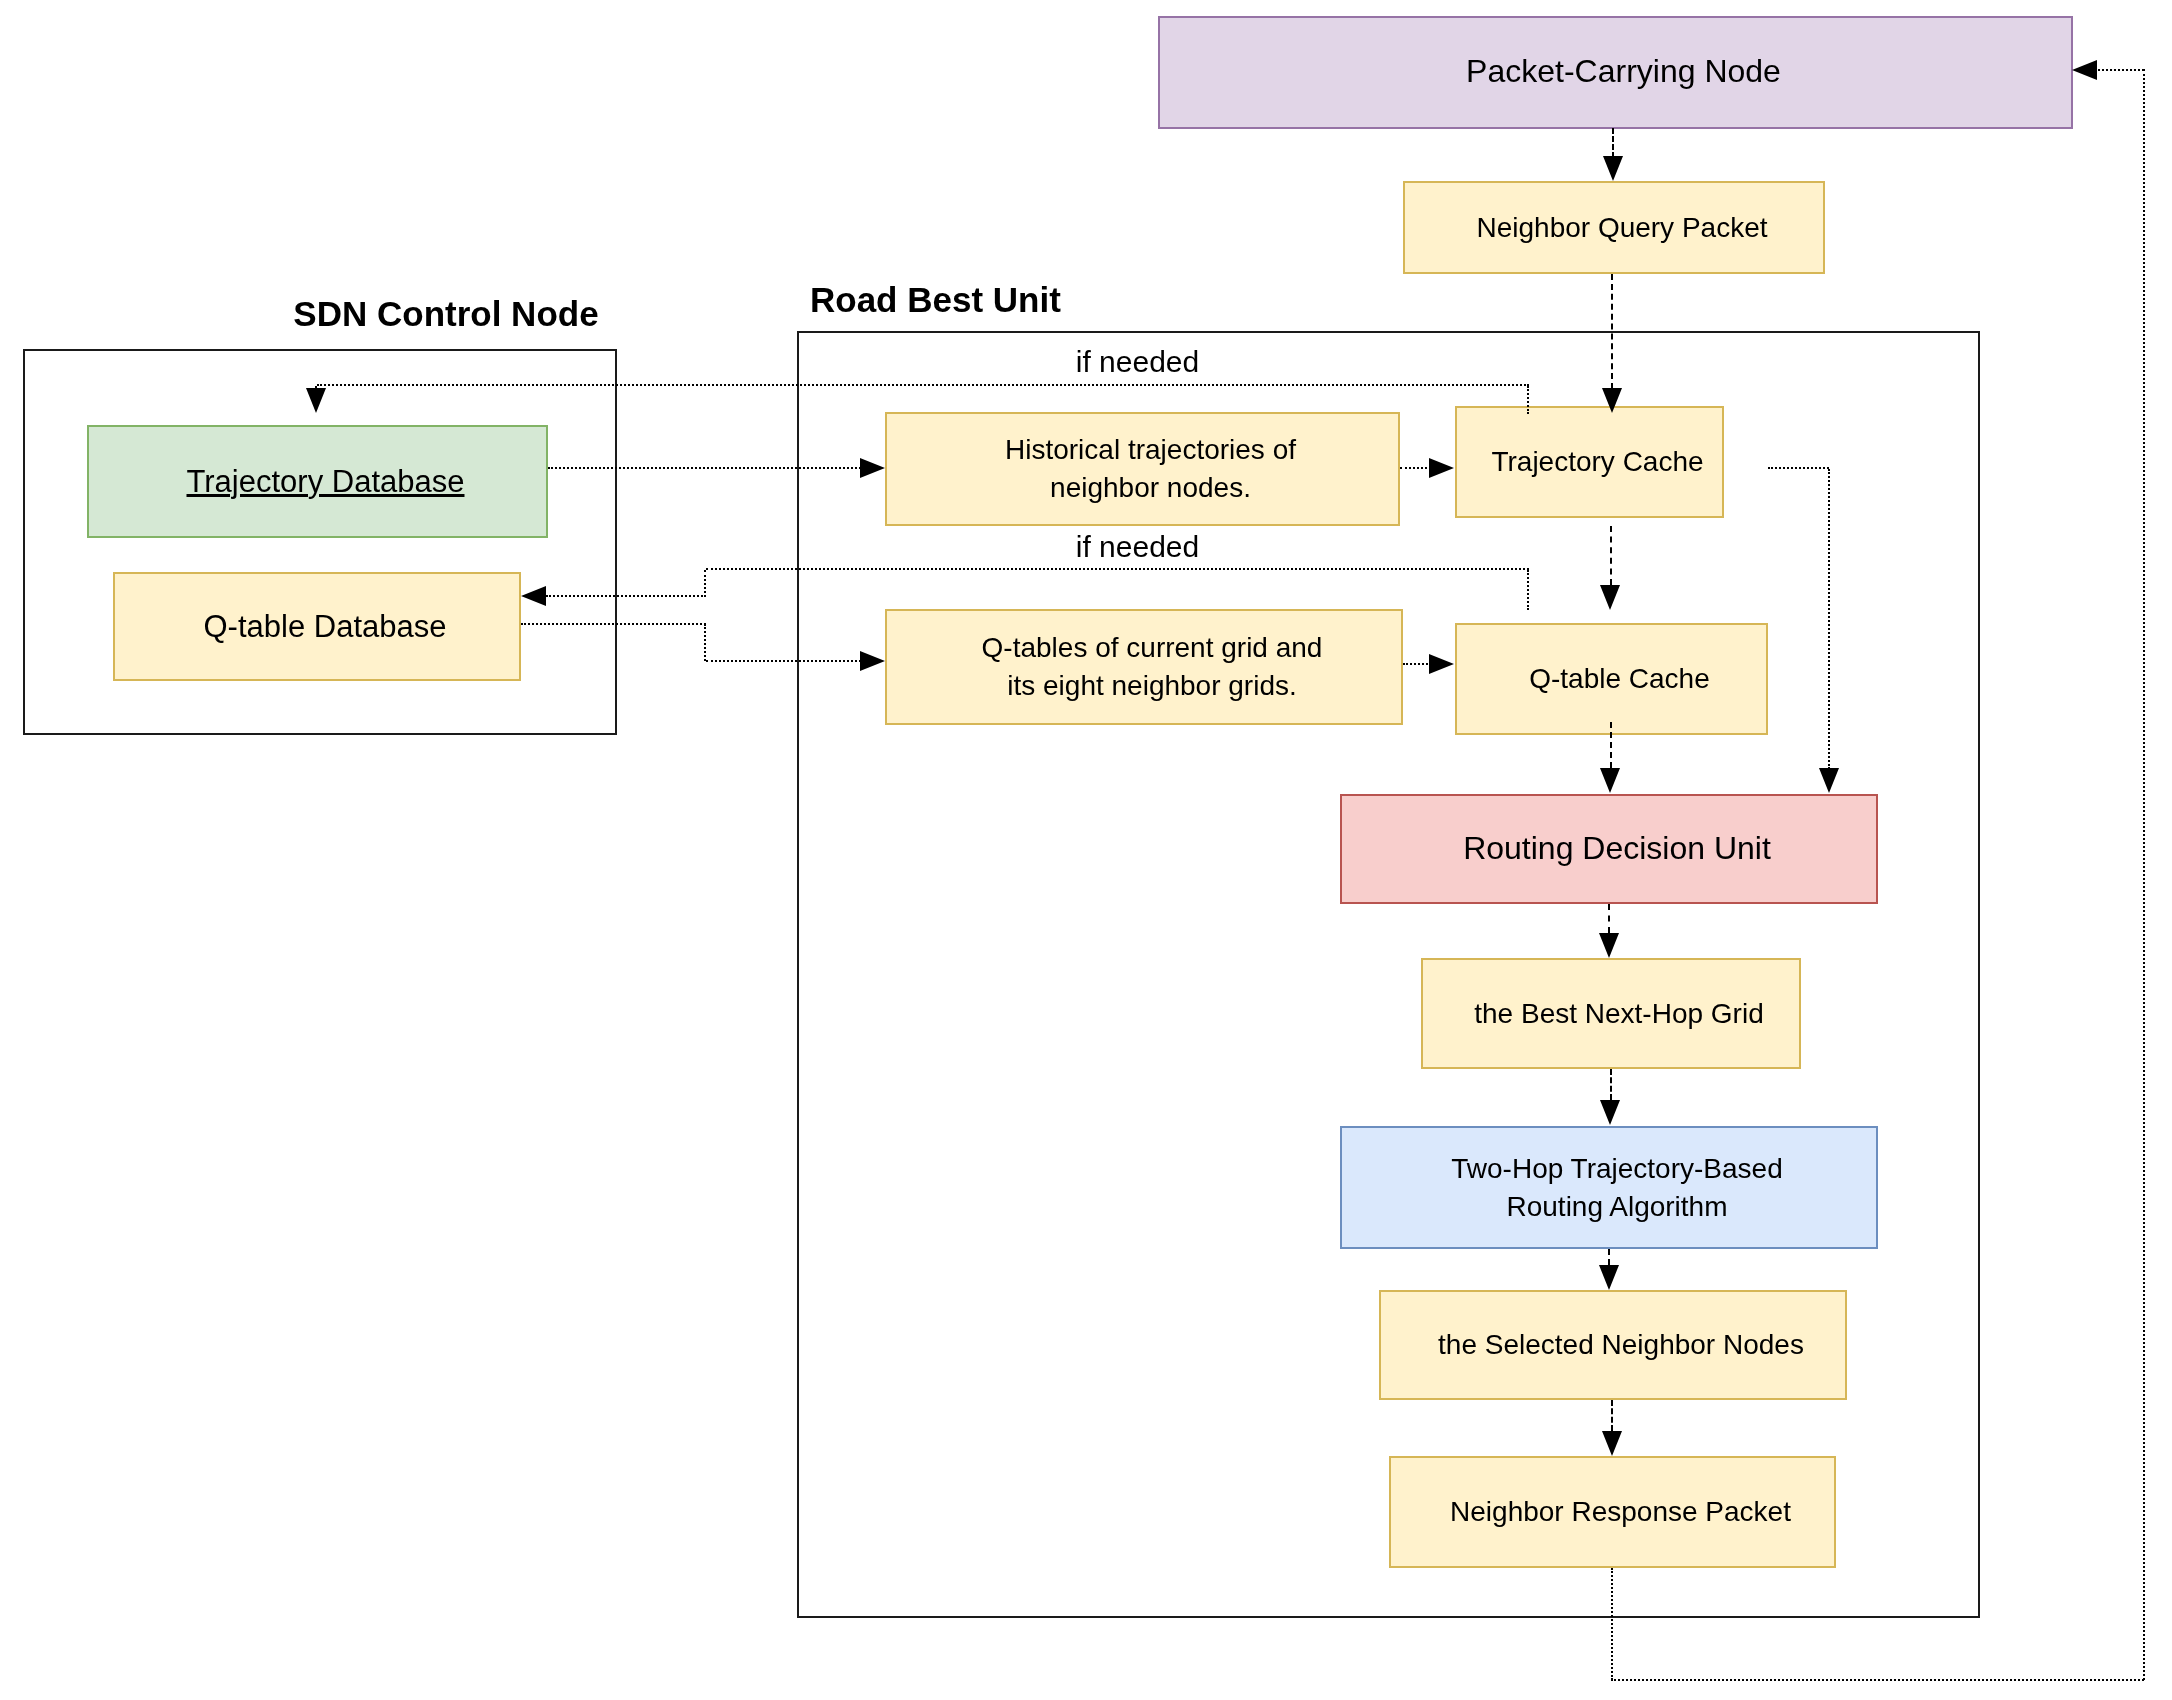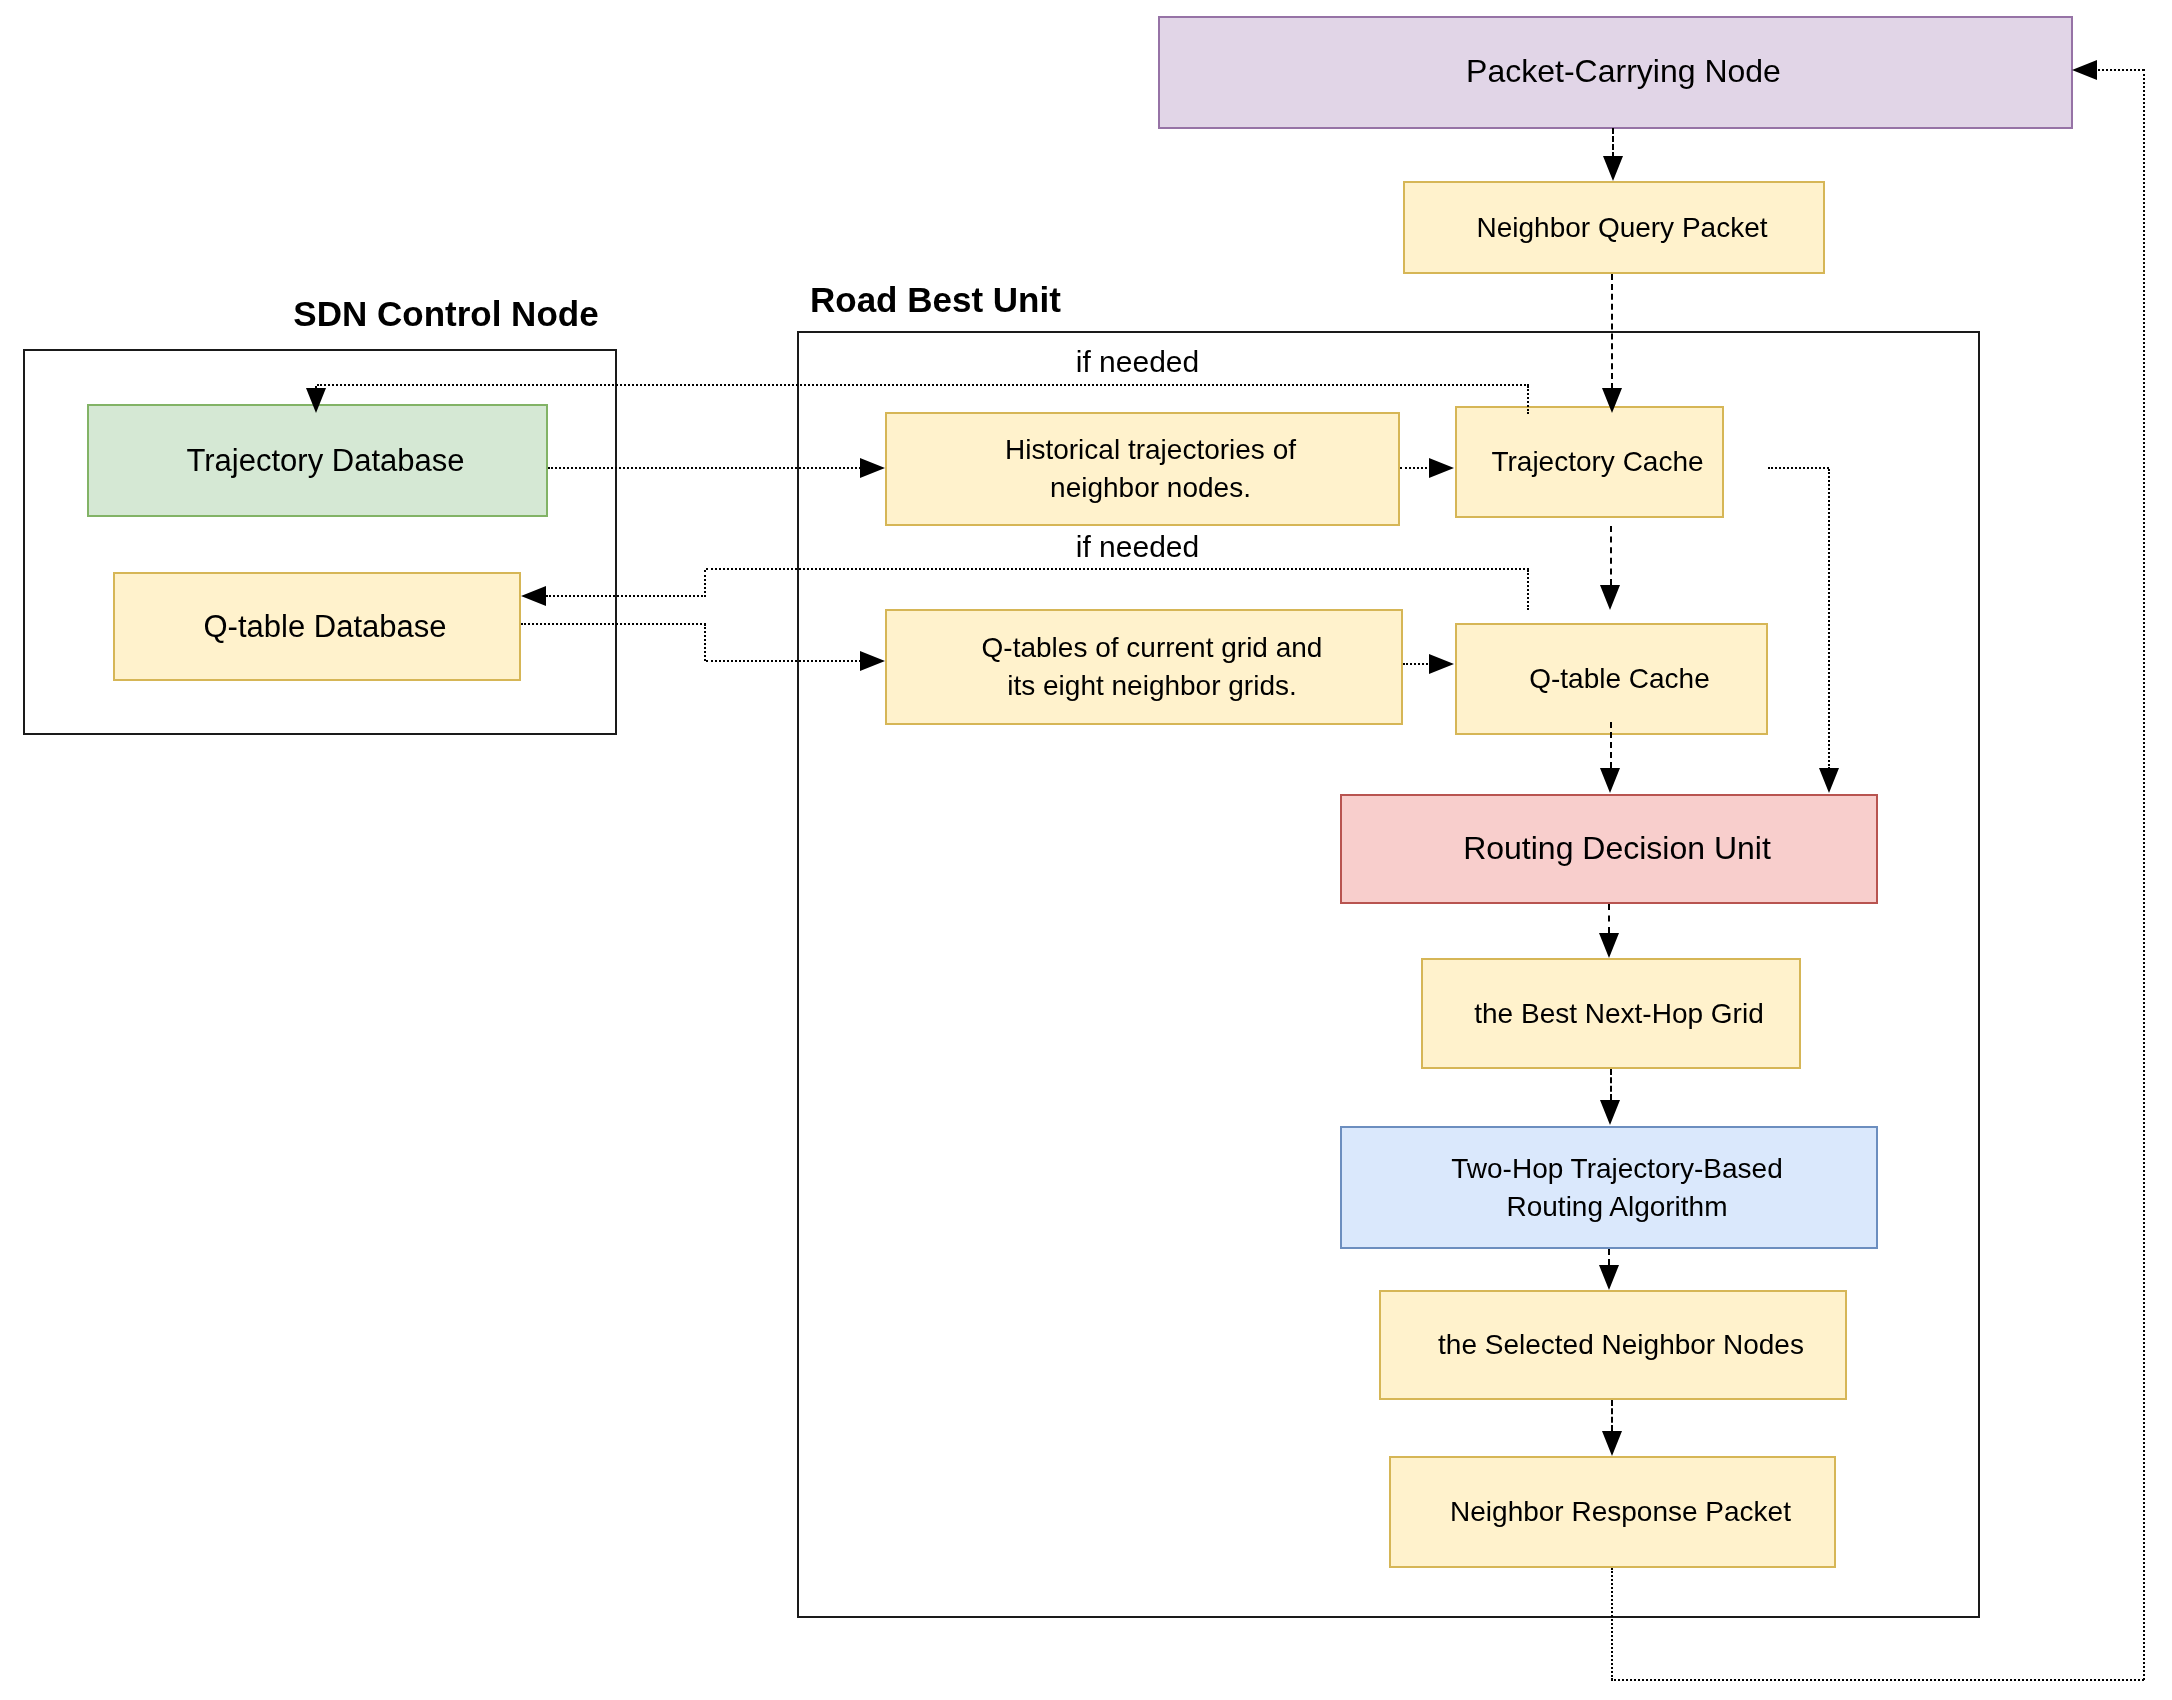--- a/index.html
+++ b/index.html
@@ -37,21 +37,21 @@
   <div class="gtitle" style="left:810px;top:280px;width:563px;text-align:left;">Road Best Unit</div>
 
   <div class="node purple f46" style="left:1158px;top:15.5px;width:915px;height:113px;">
     <span>Packet-Carrying Node</span>
   </div>
 
   <div class="node yellow f40" style="left:1403px;top:181px;width:422px;height:93px;">
     <span>Neighbor Query Packet</span>
   </div>
 
-  <div class="node green f44" style="left:87px;top:404px;width:461px;height:113px;">
+  <div class="node green f44" style="left:87px;top:425px;width:461px;height:113px;text-decoration:underline;">
     <span>Trajectory Database</span>
   </div>
 
   <div class="node yellow f44" style="left:113px;top:572px;width:408px;height:109px;">
     <span>Q-table Database</span>
   </div>
 
   <div class="node yellow f40" style="left:885px;top:412px;width:515px;height:114px;">
     <span>Historical trajectories of
 neighbor nodes.</span>

